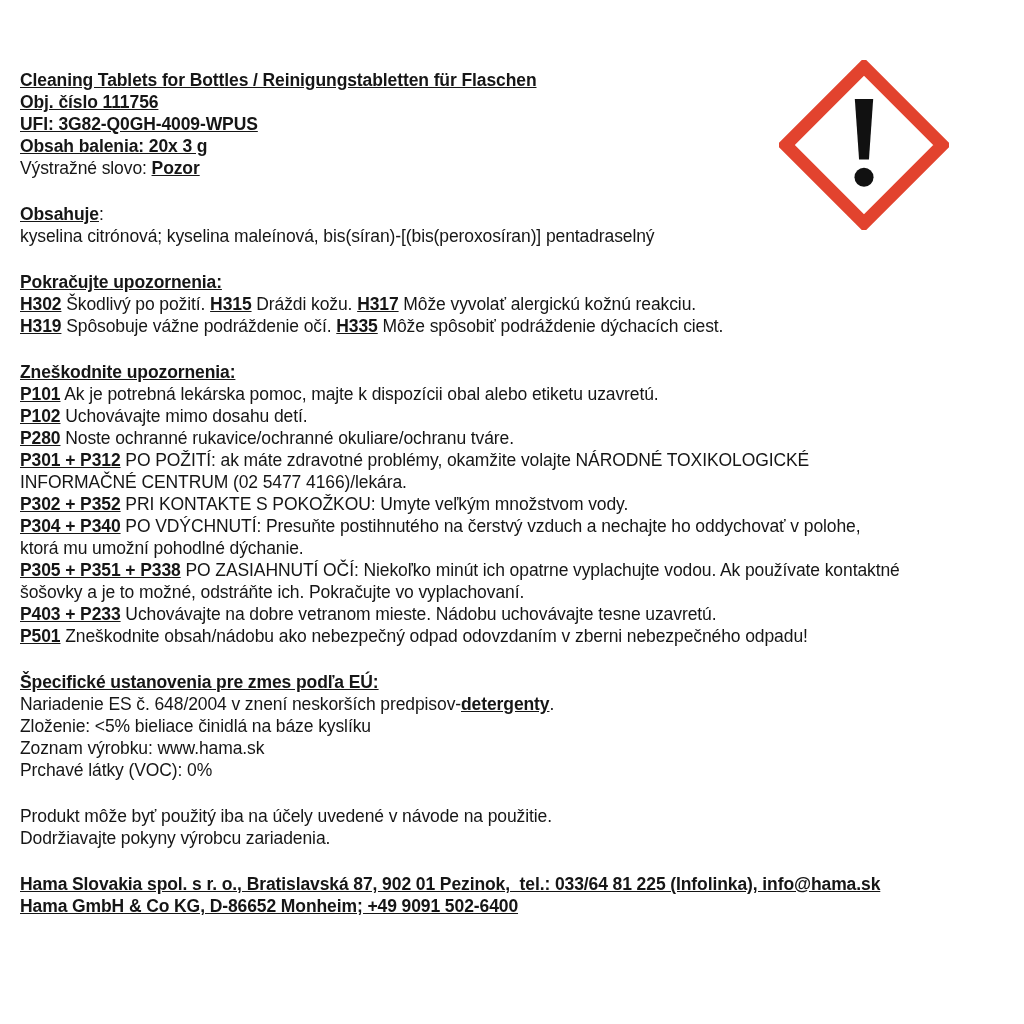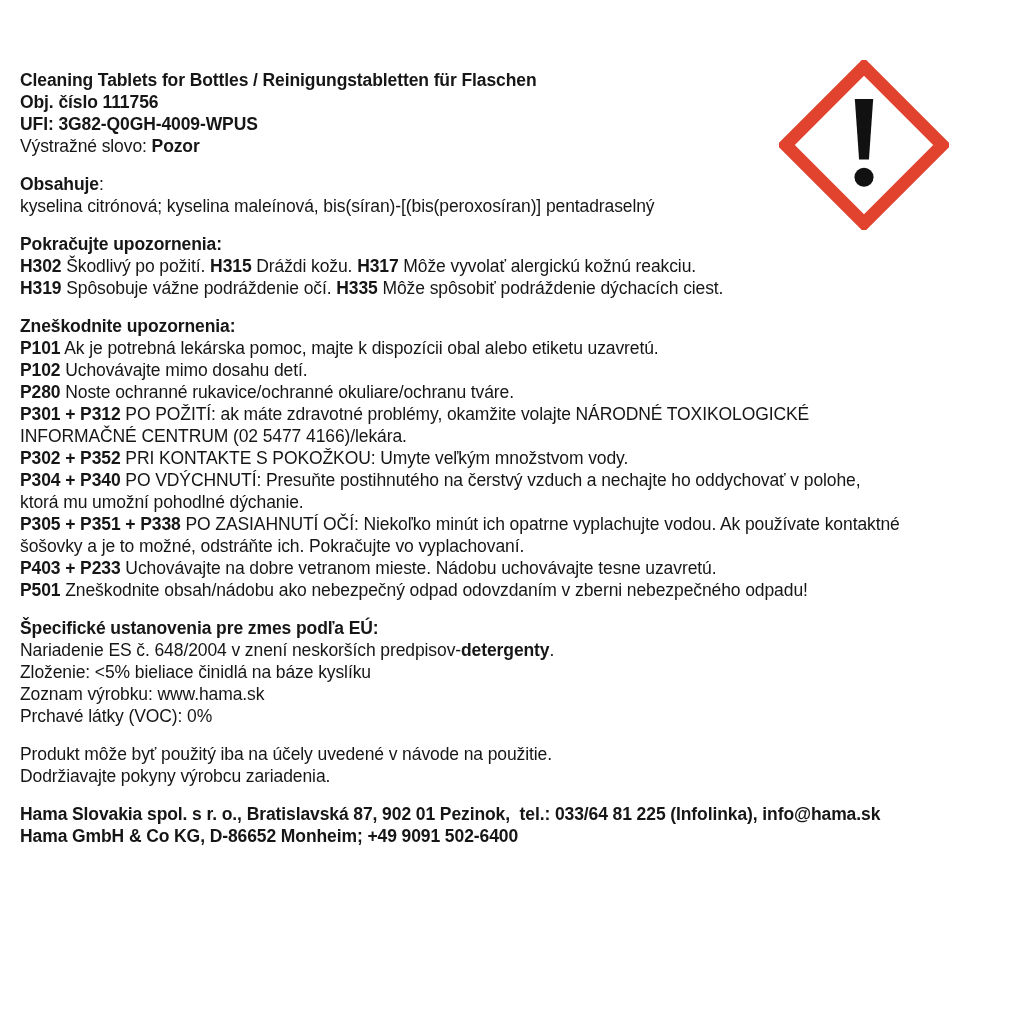--- a/index.html
+++ b/index.html
@@ -14,24 +14,24 @@
   .doc {
     position:absolute;
     left:20px;
     top:69px;
     width:992px;
     color:#161616;
     font-size:17.5px;
     line-height:22px;
     letter-spacing:-0.1px;
   }
-  .block { margin-top:16px; }
+  .block { margin-top:24px; }
   .block:first-child { margin-top:0; }
   .line { white-space:pre-wrap; }
-  .seg.b { font-weight:bold; }
+  .seg.b { font-weight:bold;text-decoration:underline; }
   .pictogram {
     position:absolute;
     left:779px;
     top:60px;
     width:170px;
     height:170px;
   }
 </style>
 </head>
 <body>
@@ -40,20 +40,21 @@
   <polygon points="50,4 96,50 50,96 4,50" fill="#ffffff" stroke-width="7.5" stroke-linejoin="miter" stroke="#e2432e"></polygon>
   <path d="M44.6,23 L55.4,23 L52.9,58.5 L47.1,58.5 Z" fill="#111111"></path>
   <circle cx="50" cy="69" r="5.6" fill="#111111"></circle>
 </svg>
 
 <div class="doc">
     <section class="block">
       <div class="line"><span class="seg b">Cleaning Tablets for Bottles / Reinigungstabletten für Flaschen</span></div>
       <div class="line"><span class="seg b">Obj. číslo 111756</span></div>
       <div class="line"><span class="seg b">UFI: 3G82-Q0GH-4009-WPUS</span></div>
+      <div class="line"><span class="seg b">Obsah balenia: 20x 3 g</span></div>
       <div class="line"><span class="seg">Výstražné slovo: </span><span class="seg b">Pozor</span></div>
     </section>
     <section class="block">
       <div class="line"><span class="seg b">Obsahuje</span><span class="seg">:</span></div>
       <div class="line"><span class="seg">kyselina citrónová; kyselina maleínová, bis(síran)-[(bis(peroxosíran)] pentadraselný</span></div>
     </section>
     <section class="block">
       <div class="line"><span class="seg b">Pokračujte upozornenia:</span></div>
       <div class="line"><span class="seg b">H302</span><span class="seg"> Škodlivý po požití. </span><span class="seg b">H315</span><span class="seg"> Dráždi kožu. </span><span class="seg b">H317</span><span class="seg"> Môže vyvolať alergickú kožnú reakciu.</span></div>
       <div class="line"><span class="seg b">H319</span><span class="seg"> Spôsobuje vážne podráždenie očí. </span><span class="seg b">H335</span><span class="seg"> Môže spôsobiť podráždenie dýchacích ciest.</span></div>

